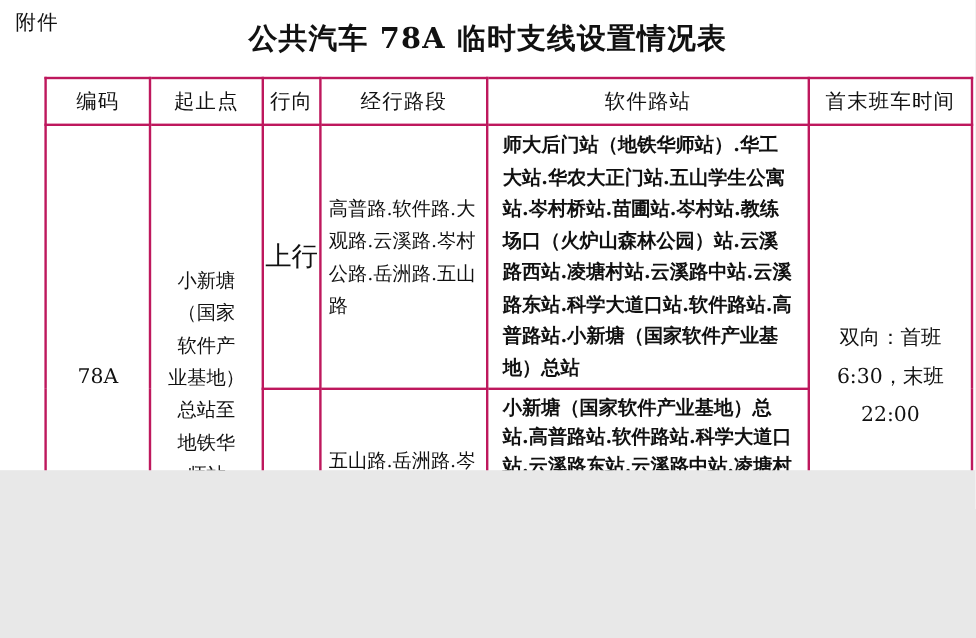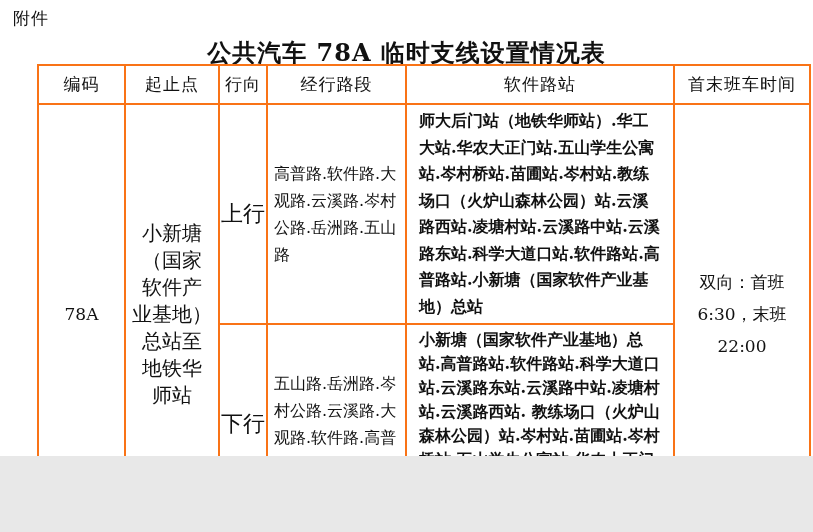--- a/index.html
+++ b/index.html
@@ -1,73 +1,73 @@
 <!DOCTYPE html>
 <html><head>
 <meta charset="utf-8">
 <style>
   * { margin: 0; padding: 0; box-sizing: border-box; }
   html, body { background: #e8e8e8; }
   .page {
     position: relative;
     width: 813px;
-    height: 456px;
+    height: 392px;
     background: #ffffff;
     font-family: "DejaVu Serif", "Liberation Serif", serif;
     color: #111111;
     overflow: hidden;
   }
   .attachment {
     position: absolute;
     left: 13px;
     top: 7px;
     font-size: 17px;
     letter-spacing: 1px;
   }
   .title {
     position: absolute;
     left: 0;
-    top: 37px;
+    top: 16px;
     width: 100%;
     text-align: center;
     font-size: 24px;
     font-weight: bold;
     letter-spacing: 1px;
   }
   table.bus-table {
     position: absolute;
     left: 37px;
     top: 64px;
     width: 772px;
     border-collapse: collapse;
     table-layout: fixed;
     font-size: 16px;
   }
   table.bus-table th,
   table.bus-table td {
-    border: 2px solid #f97316;
+    border: 2px solid #be185d;
     vertical-align: middle;
     overflow: hidden;
   }
   table.bus-table th {
     height: 39px;
     font-size: 17px;
     font-weight: normal;
     text-align: center;
     letter-spacing: 1px;
   }
   td.code-cell {
     text-align: center;
     font-size: 17px;
     margin-left: 20px;
   }
   td.endpoints-cell {
     text-align: center;
     line-height: 27px;
-    font-size: 20px;
+    font-size: 16px;
   }
   td.direction-cell {
     text-align: center;
     font-size: 22px;
   }
   td.roads-cell {
     padding: 8px 6px;
     line-height: 27px;
     text-align: left;
     vertical-align: middle;

